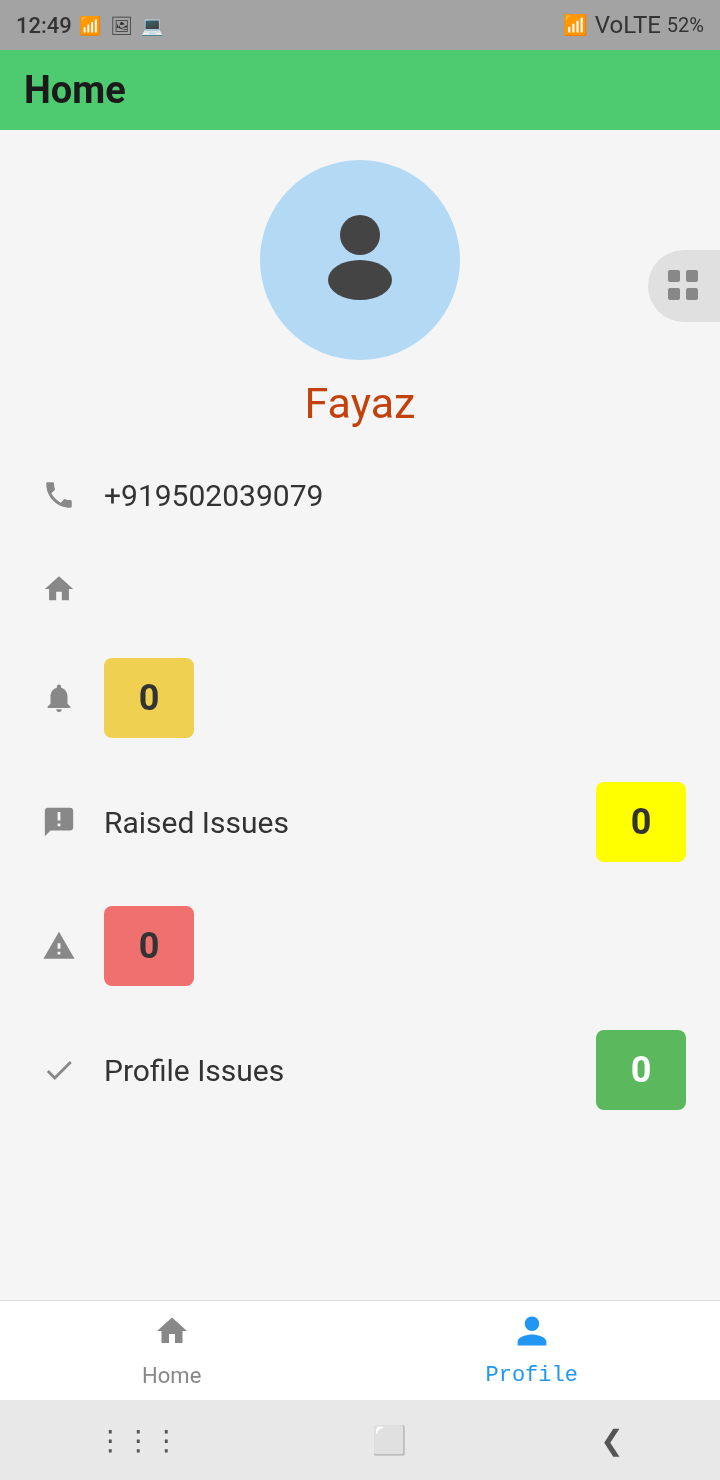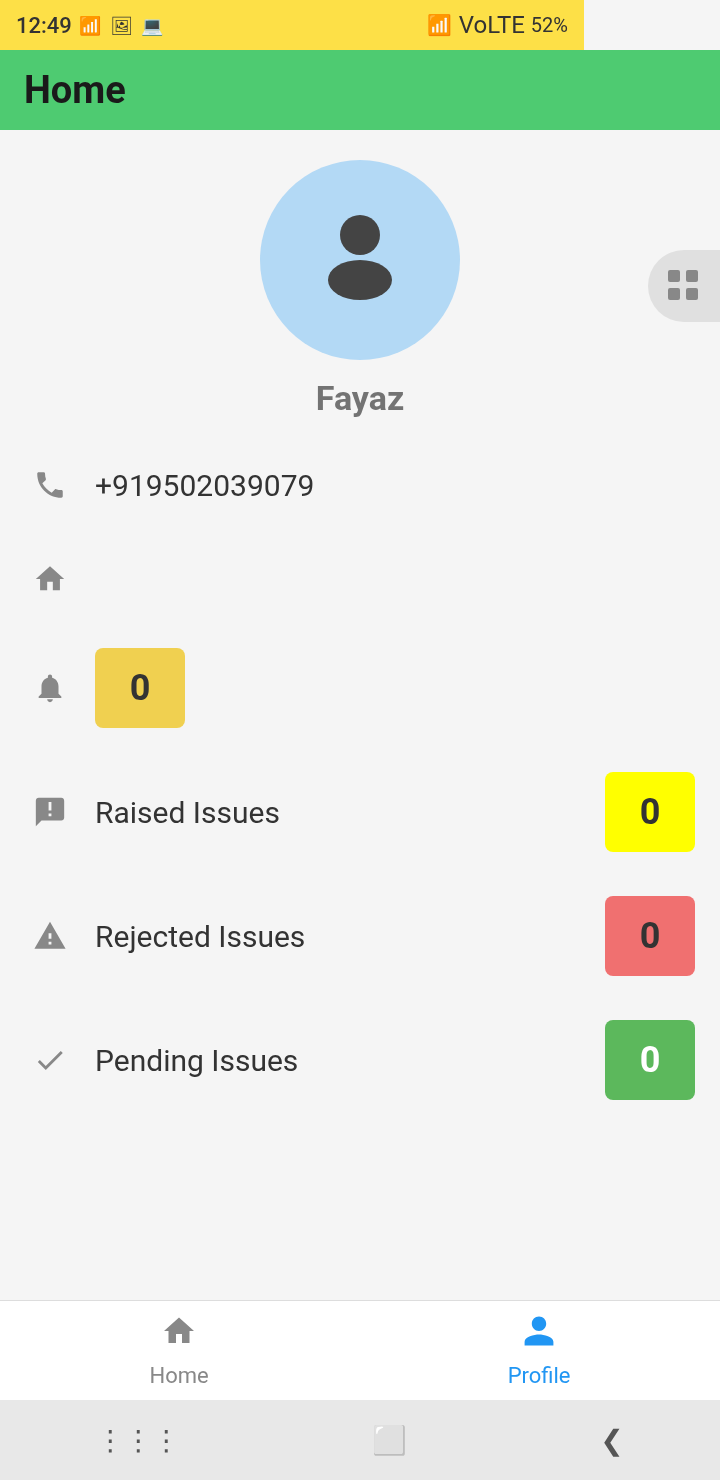--- a/index.html
+++ b/index.html
@@ -7,23 +7,23 @@
     body {
       width: 720px;
       min-height: 1480px;
       font-family: 'Roboto', Arial, sans-serif;
       background: #f5f5f5;
       position: relative;
     }
 
     
     .status-bar {
-      width: 584px;
+      width: 720px;
       height: 50px;
-      background: #fde047;
+      background: #a3a3a3;
       display: flex;
       align-items: center;
       justify-content: space-between;
       padding: 0 16px;
     }
     .status-left {
       display: flex;
       align-items: center;
       gap: 8px;
       color: #333;
@@ -76,28 +76,28 @@
       display: flex;
       align-items: center;
       justify-content: center;
       margin-bottom: 18px;
     }
     .avatar-icon {
       font-size: 80px;
       color: #444;
     }
     .user-name {
-      font-size: 34px;
-      font-weight: bold;
-      color: #737373;
+      font-size: 43px;
+      font-weight: normal;
+      color: #c2410c;
     }
 
     
     .info-list {
-      padding: 0 25px;
+      padding: 0 34px;
       margin-top: 10px;
     }
     .info-row {
       display: flex;
       align-items: center;
       padding: 22px 0;
       border-bottom: none;
       gap: 20px;
     }
     .info-icon {
@@ -182,21 +182,21 @@
     }
     .nav-icon {
       font-size: 34px;
       color: #888;
     }
     .nav-icon.active { color: #2196f3; }
     .nav-label {
       font-size: 22px;
       color: #888;
     }
-    .nav-label.active { color: #2196f3; }
+    .nav-label.active { color: #2196f3; font-family: Liberation Mono, monospace; }
 
     
     .system-nav {
       position: fixed;
       bottom: 0;
       left: 0;
       width: 720px;
       height: 80px;
       background: #e8e8e8;
       display: flex;
@@ -295,33 +295,32 @@
         <span>0</span>
       </div>
     </div>
 
     <div class="info-row">
       <div class="info-icon">
         <svg width="34" height="34" viewBox="0 0 24 24" fill="#888">
           <path d="M1 21h22L12 2 1 21zm12-3h-2v-2h2v2zm0-4h-2v-4h2v4z"></path>
         </svg>
       </div>
-      <span class="info-label">Rejected Issues</span>
       <div class="info-badge badge-red">
         <span>0</span>
       </div>
     </div>
 
     <div class="info-row">
       <div class="info-icon">
         <svg width="34" height="34" viewBox="0 0 24 24" fill="#888">
           <path d="M9 16.17L4.83 12l-1.42 1.41L9 19 21 7l-1.41-1.41L9 16.17z"></path>
         </svg>
       </div>
-      <span class="info-label">Pending Issues</span>
+      <span class="info-label">Profile Issues</span>
       <div class="info-badge badge-green">
         <span>0</span>
       </div>
     </div>
 
   </div>
 </div>
 
 <div class="bottom-nav">
   <div class="nav-item">

